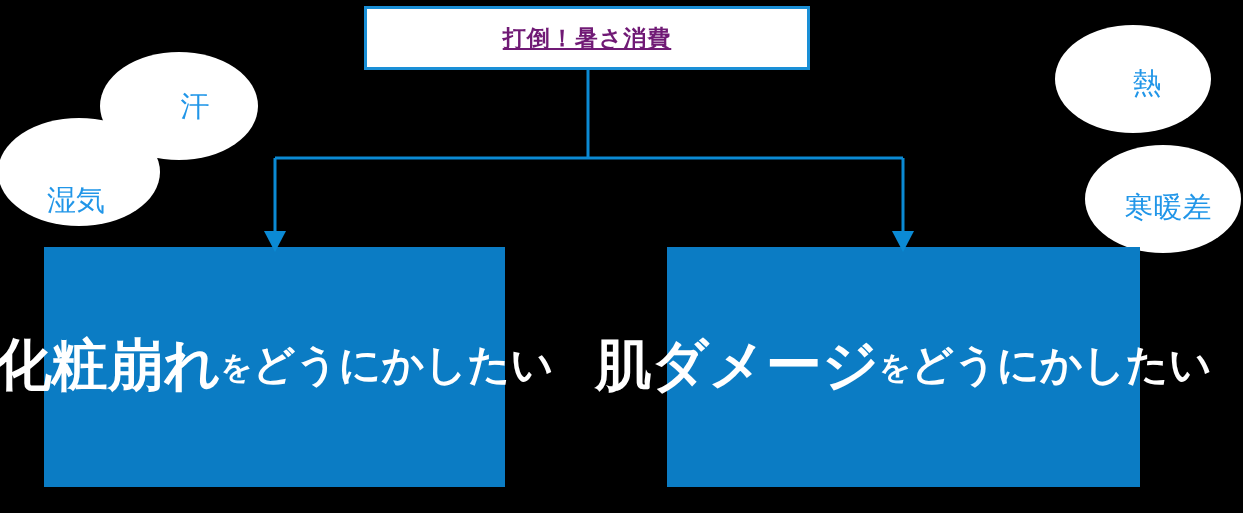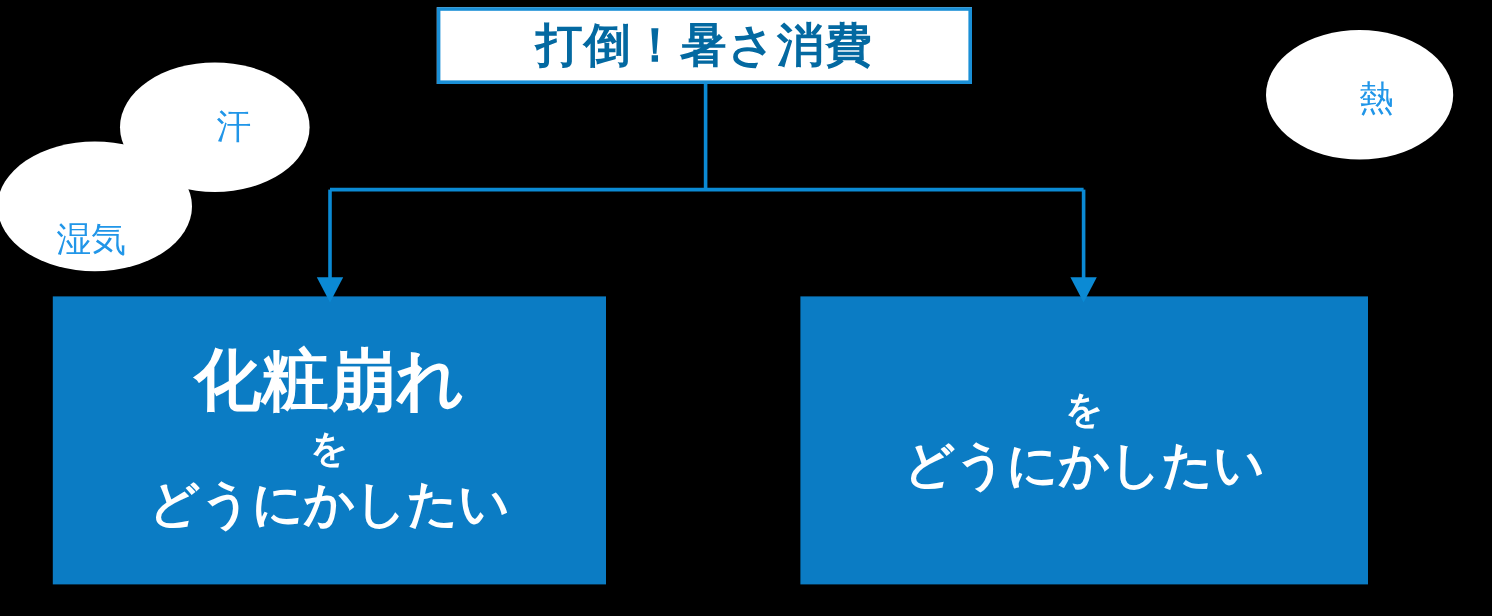--- a/index.html
+++ b/index.html
@@ -26,25 +26,26 @@
     width: 446px;
     height: 64px;
     background: #ffffff;
     border: 3px solid #1a8fd6;
     box-sizing: border-box;
     display: flex;
     align-items: center;
     justify-content: center;
   }
   .top-box-label {
-    color: #0369a1;
-    font-size: 39px;
+    color: #701a75;
+    font-size: 23px;
     font-weight: bold;
     letter-spacing: 1px;
     white-space: nowrap;
+    text-decoration: underline;
   }
 
   
   .cloud {
     position: absolute;
     background: #ffffff;
     border-radius: 50%;
     display: flex;
     align-items: center;
     justify-content: center;
@@ -80,21 +81,21 @@
     height: 513px;
     pointer-events: none;
     z-index: 5;
   }
 
   
   .result-box {
     position: absolute;
     background: #0b7cc4;
     display: flex;
-    flex-direction: column;
+    flex-direction: row;
     align-items: center;
     justify-content: center;
     box-sizing: border-box;
     padding: 6px 4px 10px 4px;
     z-index: 4;
   }
   .box-left  { left: 44px;  top: 247px; width: 461px; height: 240px; }
   .box-right { left: 667px; top: 247px; width: 473px; height: 240px; }
 
   .result-line-1 {
@@ -136,20 +137,23 @@
 
   <div class="cloud cloud-shikke">
     <span class="cloud-label">湿気</span>
   </div>
 
   <div class="cloud cloud-netsu">
     <span class="cloud-label">熱</span>
   </div>
 
 
+  <div class="cloud cloud-kandan">
+    <span class="cloud-label">寒暖差</span>
+  </div>
 
   <svg class="connector-svg" viewBox="0 0 1243 513">
 
     <line x1="588" y1="70" x2="588" y2="158" stroke="#0b8ad4" stroke-width="3"></line>
 
     <line x1="275" y1="158" x2="903" y2="158" stroke="#0b8ad4" stroke-width="3"></line>
 
     <line x1="275" y1="158" x2="275" y2="235" stroke="#0b8ad4" stroke-width="3"></line>
     <polygon points="275,252 264,231 286,231" fill="#0b8ad4"></polygon>
 
@@ -157,17 +161,18 @@
     <polygon points="903,252 892,231 914,231" fill="#0b8ad4"></polygon>
   </svg>
 
   <div class="result-box box-left">
     <div class="result-line-1">化粧崩れ</div>
     <div class="result-line-2">を</div>
     <div class="result-line-3">どうにかしたい</div>
   </div>
 
   <div class="result-box box-right">
+    <div class="result-line-1">肌ダメージ</div>
     <div class="result-line-2">を</div>
     <div class="result-line-3">どうにかしたい</div>
   </div>
 
 </div>
 
 </body></html>

